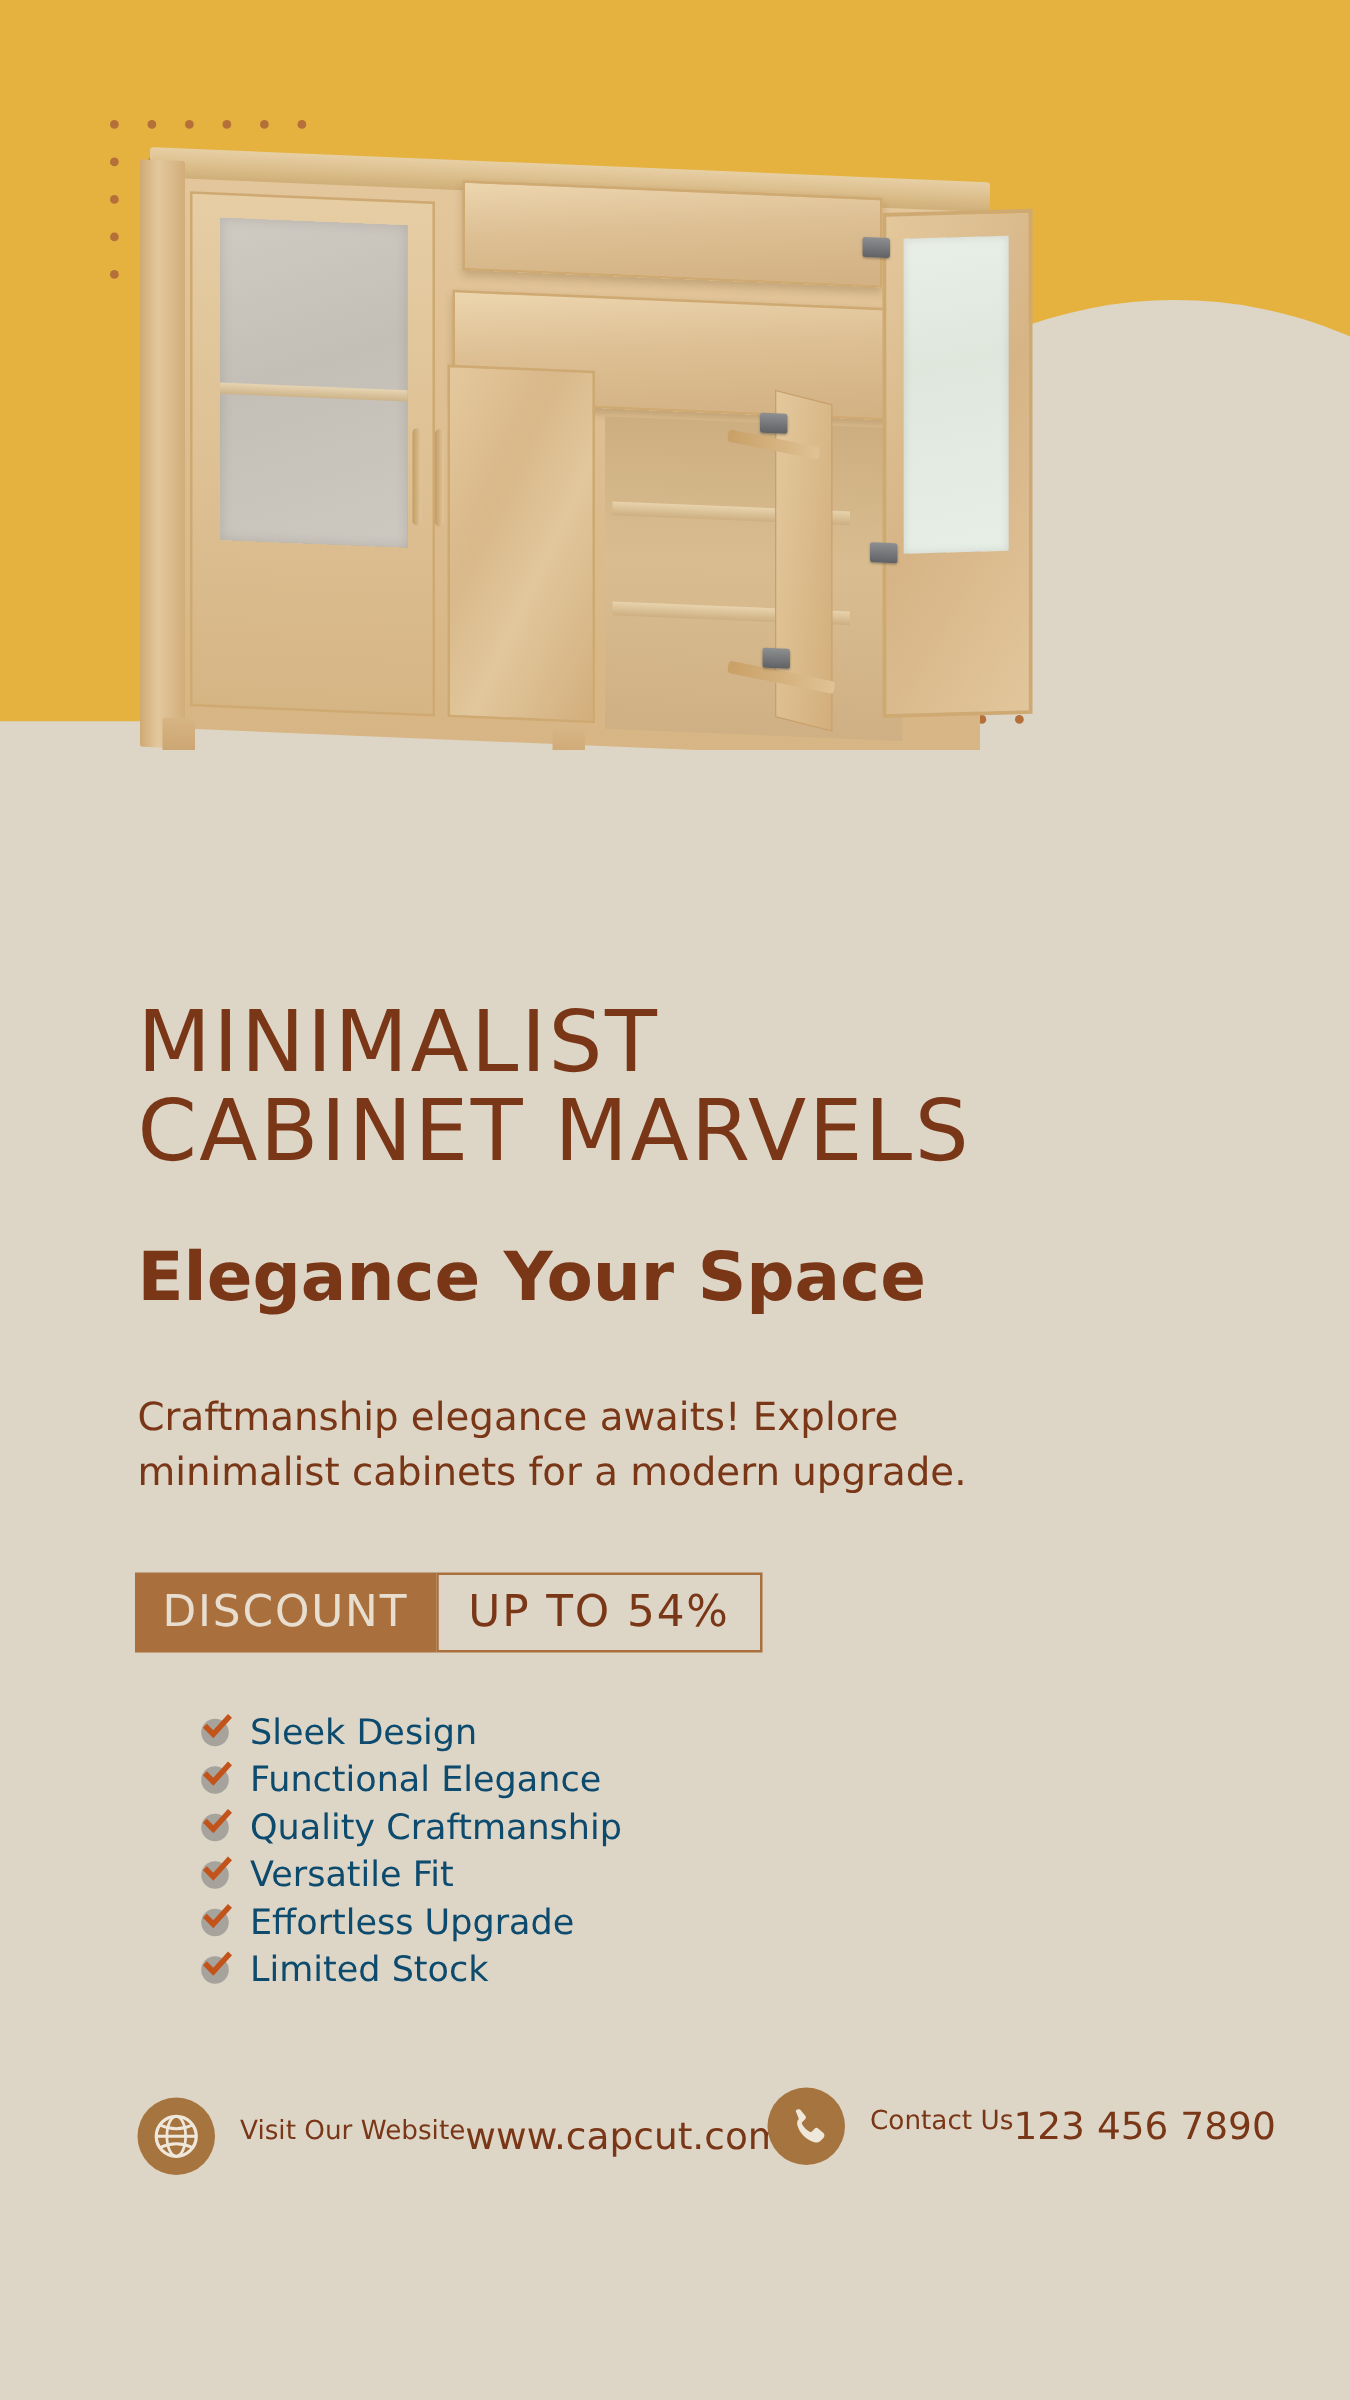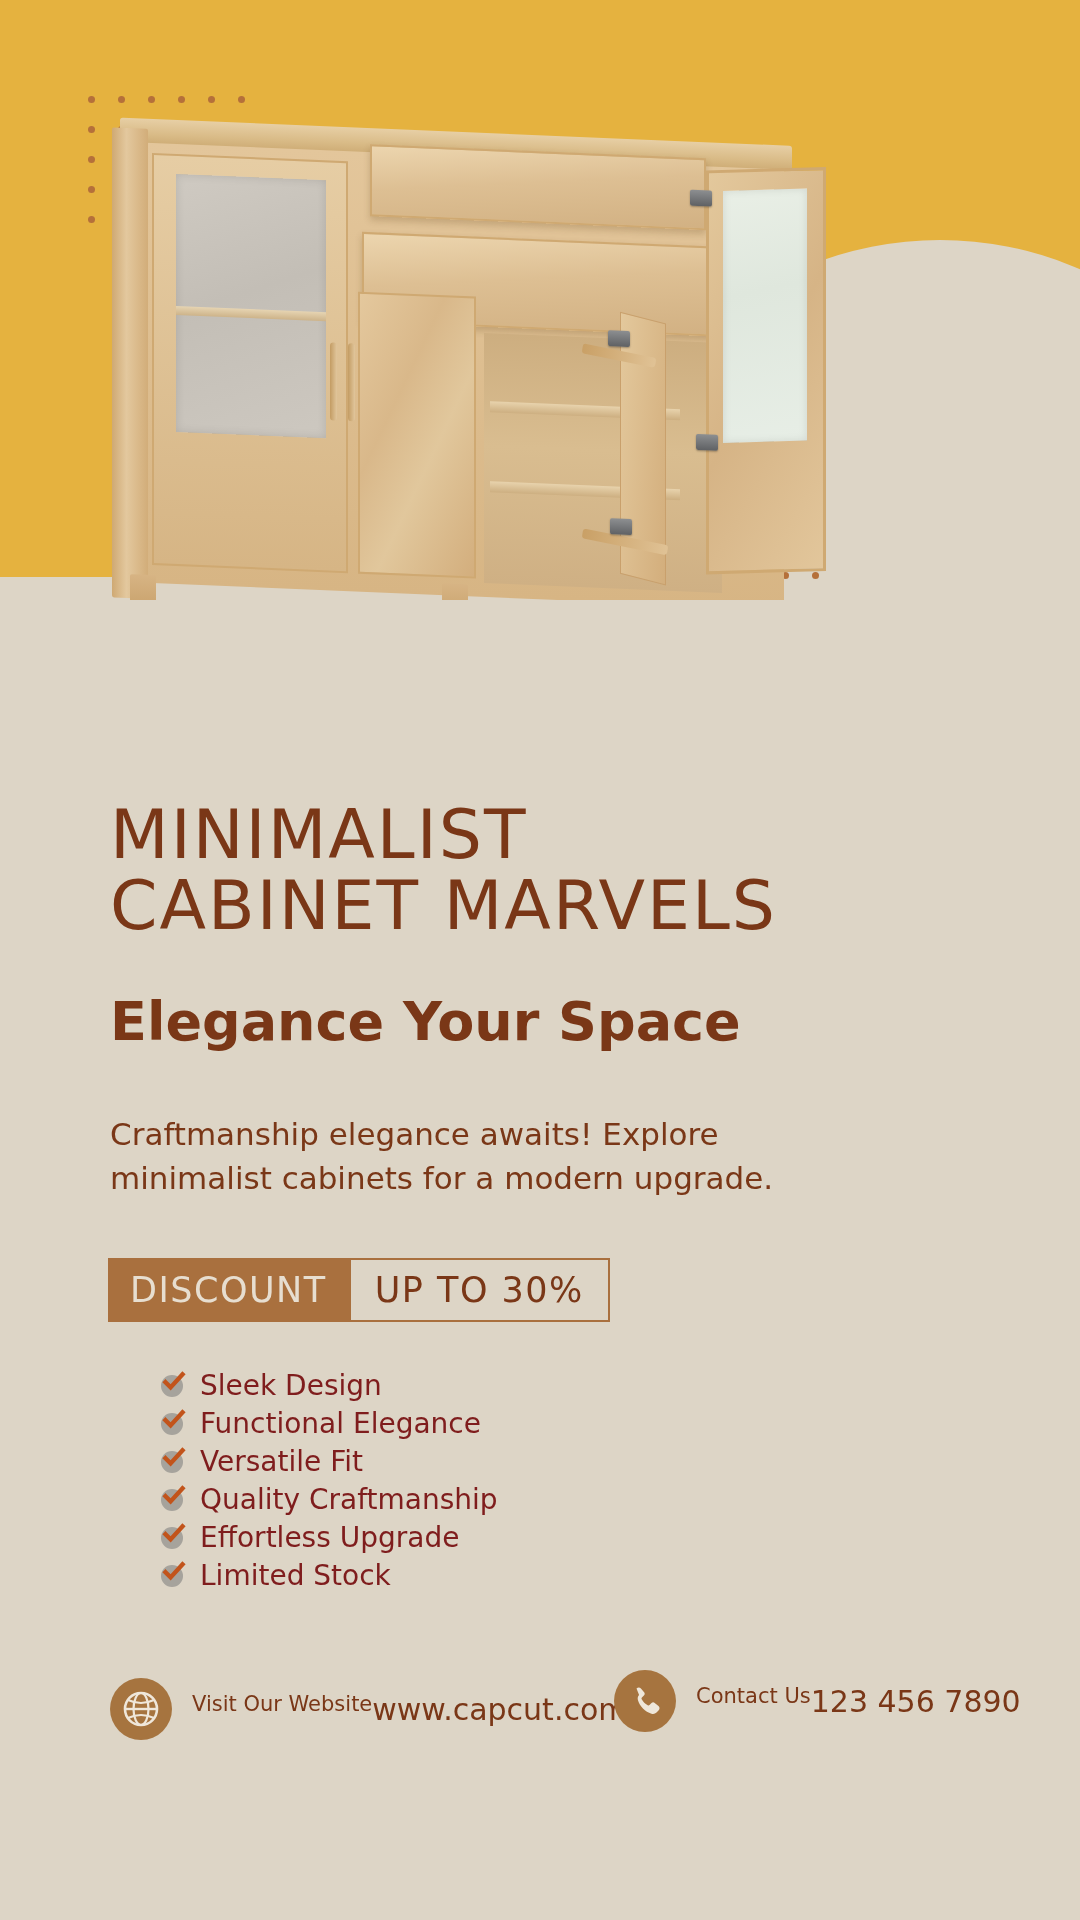--- a/index.html
+++ b/index.html
@@ -228,21 +228,21 @@
   }
   .check-circle{
     position:absolute;left:1px;top:3px;width:22px;height:22px;
     border-radius:50%;
     background:#a6a39c;
   }
   .check-mark{
     position:absolute;left:2px;top:-2px;width:24px;height:24px;
   }
   .feature-label{
-    color:#7f1d1d;font-size:28px;font-weight:400;
+    color:#0c4a6e;font-size:28px;font-weight:400;
     white-space:nowrap;
   }
 
   
   .footer{position:absolute;left:0;top:1060px;width:1080px;height:160px;}
   .contact{position:absolute;display:flex;align-items:center;}
   .contact-web{left:110px;top:18px;}
   .contact-phone{left:614px;top:10px;}
   .circle-icon{
     width:62px;height:62px;border-radius:50%;
@@ -371,21 +371,21 @@
 
     <h2 class="subtitle">Elegance Your Space</h2>
 
     <p class="body-copy">
       <span>Craftmanship elegance awaits! Explore</span>
       <span>minimalist cabinets for a modern upgrade.</span>
     </p>
 
     <div class="badge">
       <div class="badge-left" style="background: rgb(169, 112, 62); color: rgb(231, 222, 208);">DISCOUNT</div>
-      <div class="badge-right" style="border-color: rgb(169, 112, 62); color: rgb(122, 55, 23);">UP TO 30%</div>
+      <div class="badge-right" style="border-color: rgb(169, 112, 62); color: rgb(122, 55, 23);">UP TO 54%</div>
     </div>
 
     <ul class="features" id="feature-list">
         <li class="feature">
           <span class="check-icon">
             <span class="check-circle" style="background: rgb(166, 163, 156);"></span>
             <svg class="check-mark" viewBox="0 0 24 24">
               <path d="M3.5 12.2 L8.6 17.4 L20.5 4.4" fill="none" stroke="#c2541b" stroke-width="4.4" stroke-linecap="square" stroke-linejoin="miter"></path>
             </svg>
           </span>
@@ -400,30 +400,30 @@
           </span>
           <span class="feature-label">Functional Elegance</span>
         </li>
         <li class="feature">
           <span class="check-icon">
             <span class="check-circle" style="background: rgb(166, 163, 156);"></span>
             <svg class="check-mark" viewBox="0 0 24 24">
               <path d="M3.5 12.2 L8.6 17.4 L20.5 4.4" fill="none" stroke="#c2541b" stroke-width="4.4" stroke-linecap="square" stroke-linejoin="miter"></path>
             </svg>
           </span>
+          <span class="feature-label">Quality Craftmanship</span>
+        </li>
+        <li class="feature">
+          <span class="check-icon">
+            <span class="check-circle" style="background: rgb(166, 163, 156);"></span>
+            <svg class="check-mark" viewBox="0 0 24 24">
+              <path d="M3.5 12.2 L8.6 17.4 L20.5 4.4" fill="none" stroke="#c2541b" stroke-width="4.4" stroke-linecap="square" stroke-linejoin="miter"></path>
+            </svg>
+          </span>
           <span class="feature-label">Versatile Fit</span>
-        </li>
-        <li class="feature">
-          <span class="check-icon">
-            <span class="check-circle" style="background: rgb(166, 163, 156);"></span>
-            <svg class="check-mark" viewBox="0 0 24 24">
-              <path d="M3.5 12.2 L8.6 17.4 L20.5 4.4" fill="none" stroke="#c2541b" stroke-width="4.4" stroke-linecap="square" stroke-linejoin="miter"></path>
-            </svg>
-          </span>
-          <span class="feature-label">Quality Craftmanship</span>
         </li>
         <li class="feature">
           <span class="check-icon">
             <span class="check-circle" style="background: rgb(166, 163, 156);"></span>
             <svg class="check-mark" viewBox="0 0 24 24">
               <path d="M3.5 12.2 L8.6 17.4 L20.5 4.4" fill="none" stroke="#c2541b" stroke-width="4.4" stroke-linecap="square" stroke-linejoin="miter"></path>
             </svg>
           </span>
           <span class="feature-label">Effortless Upgrade</span>
         </li>

